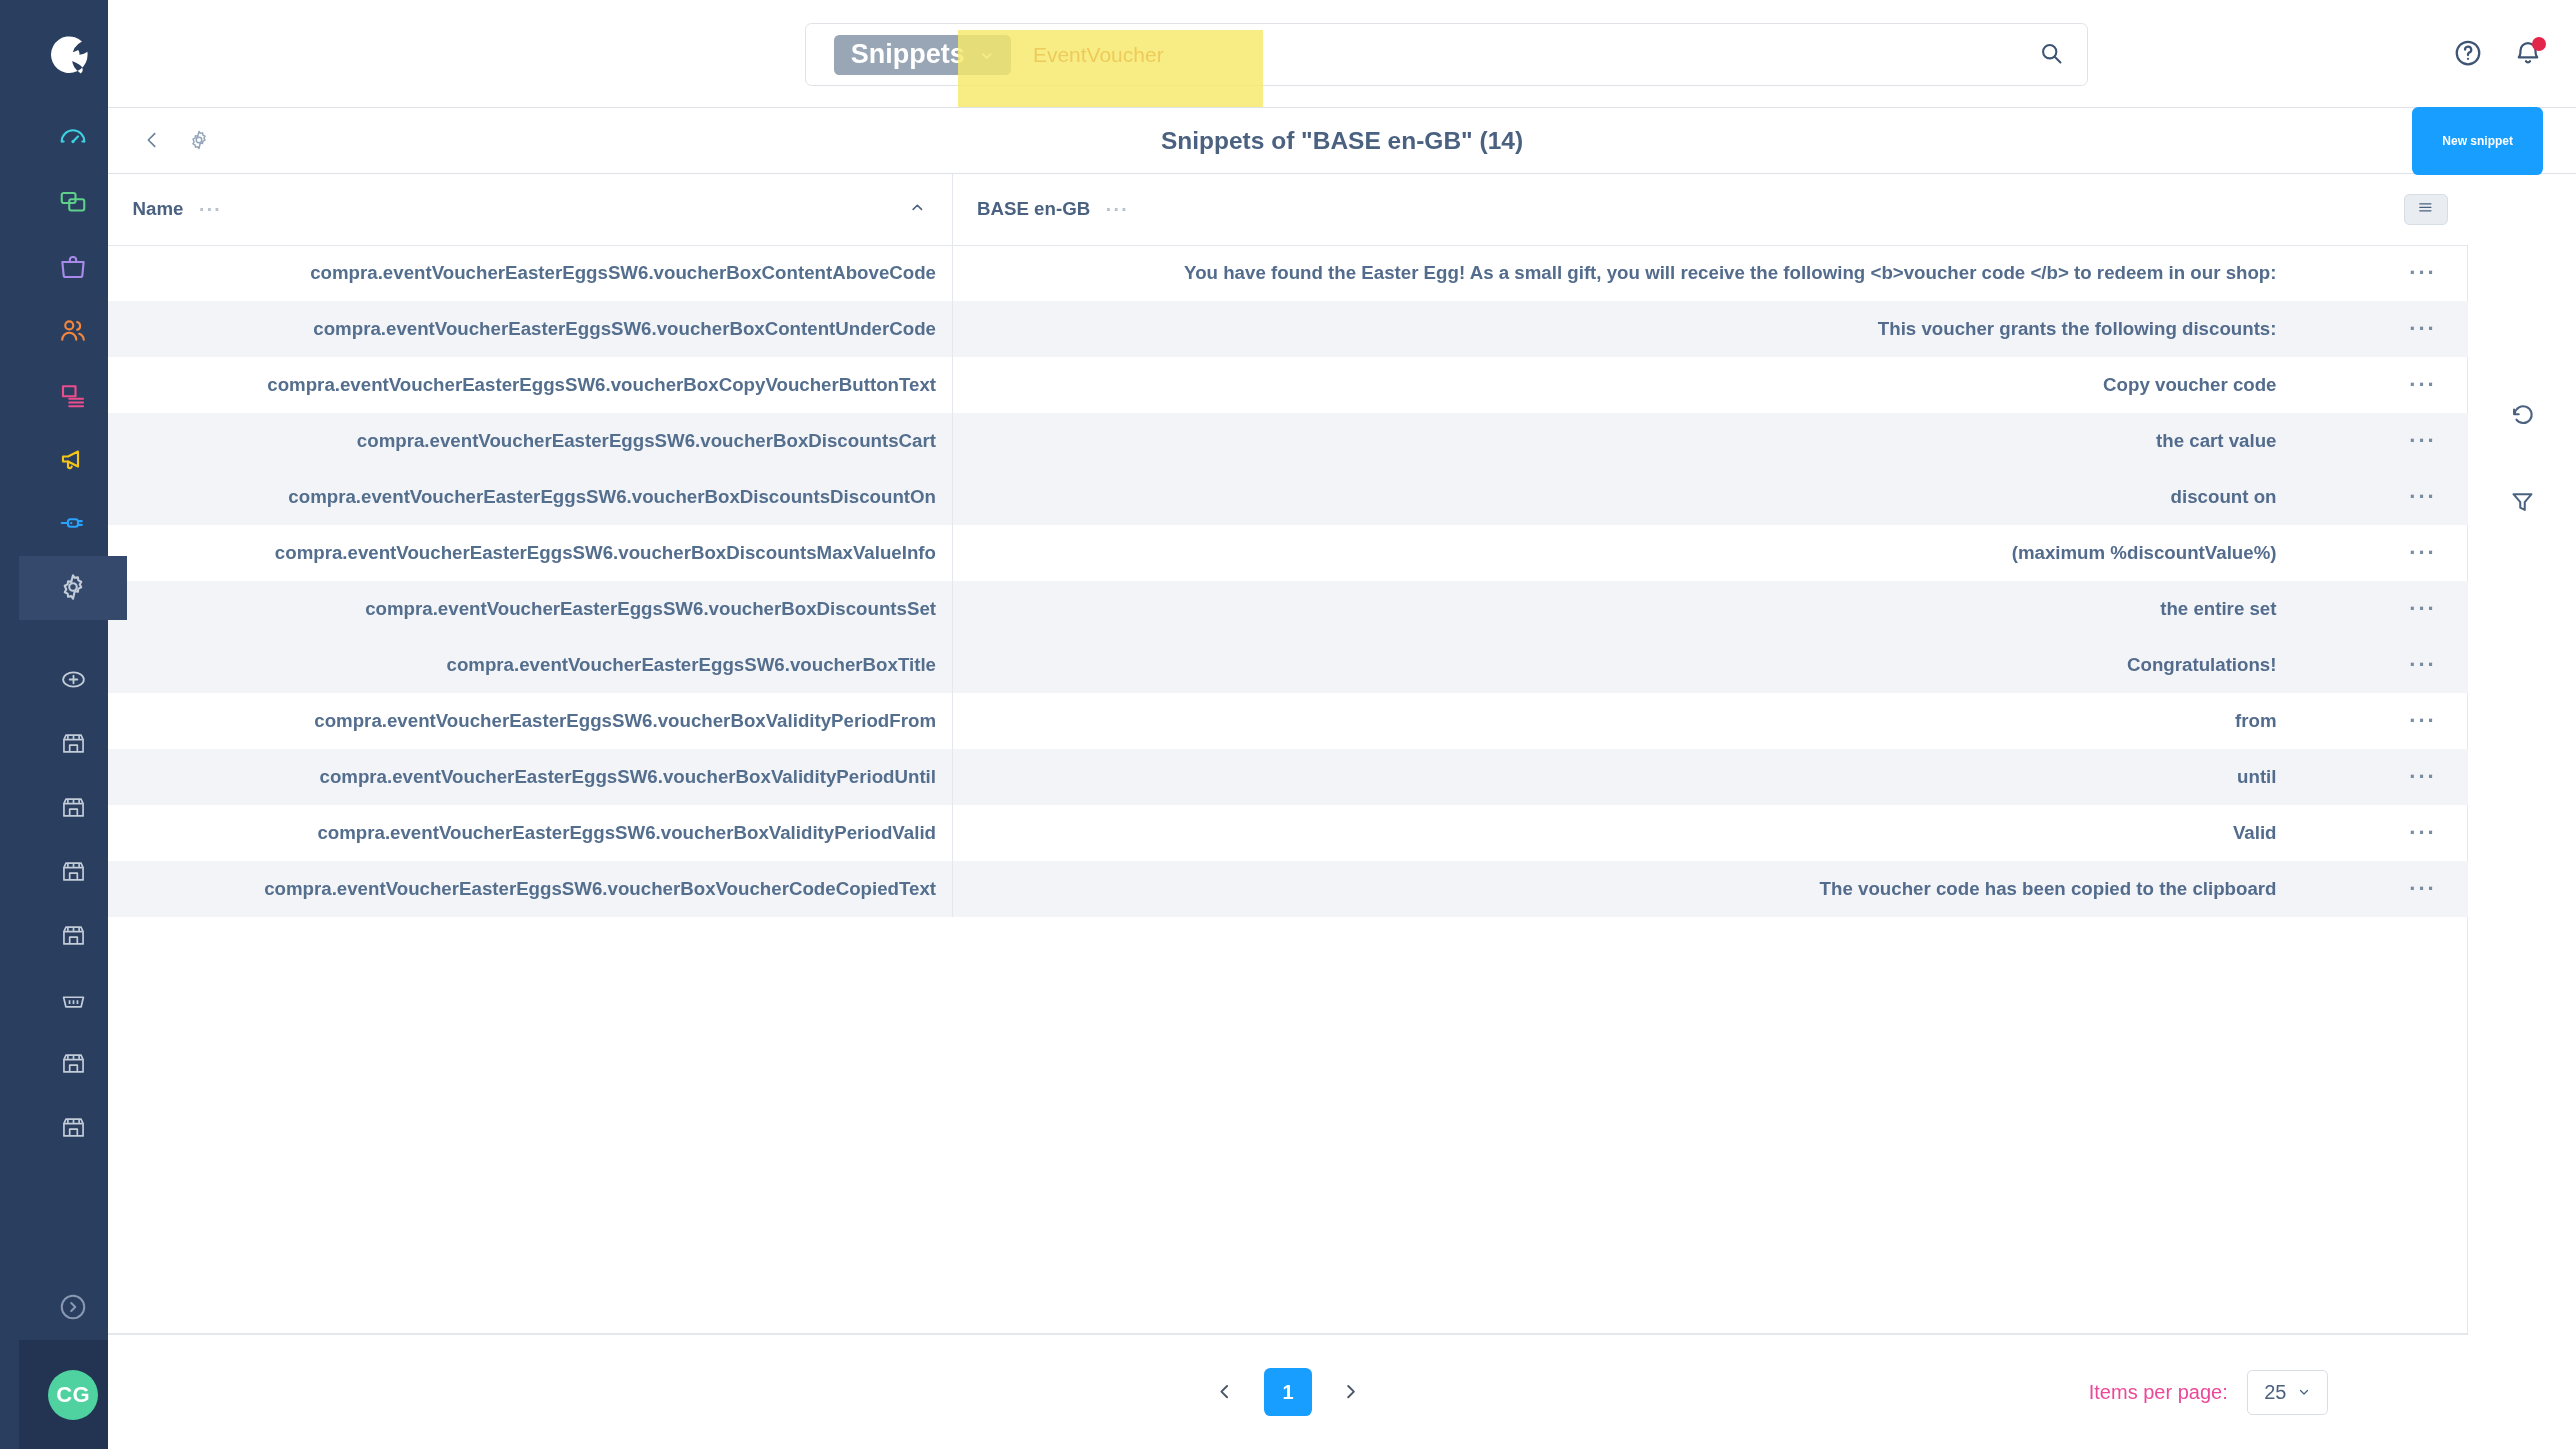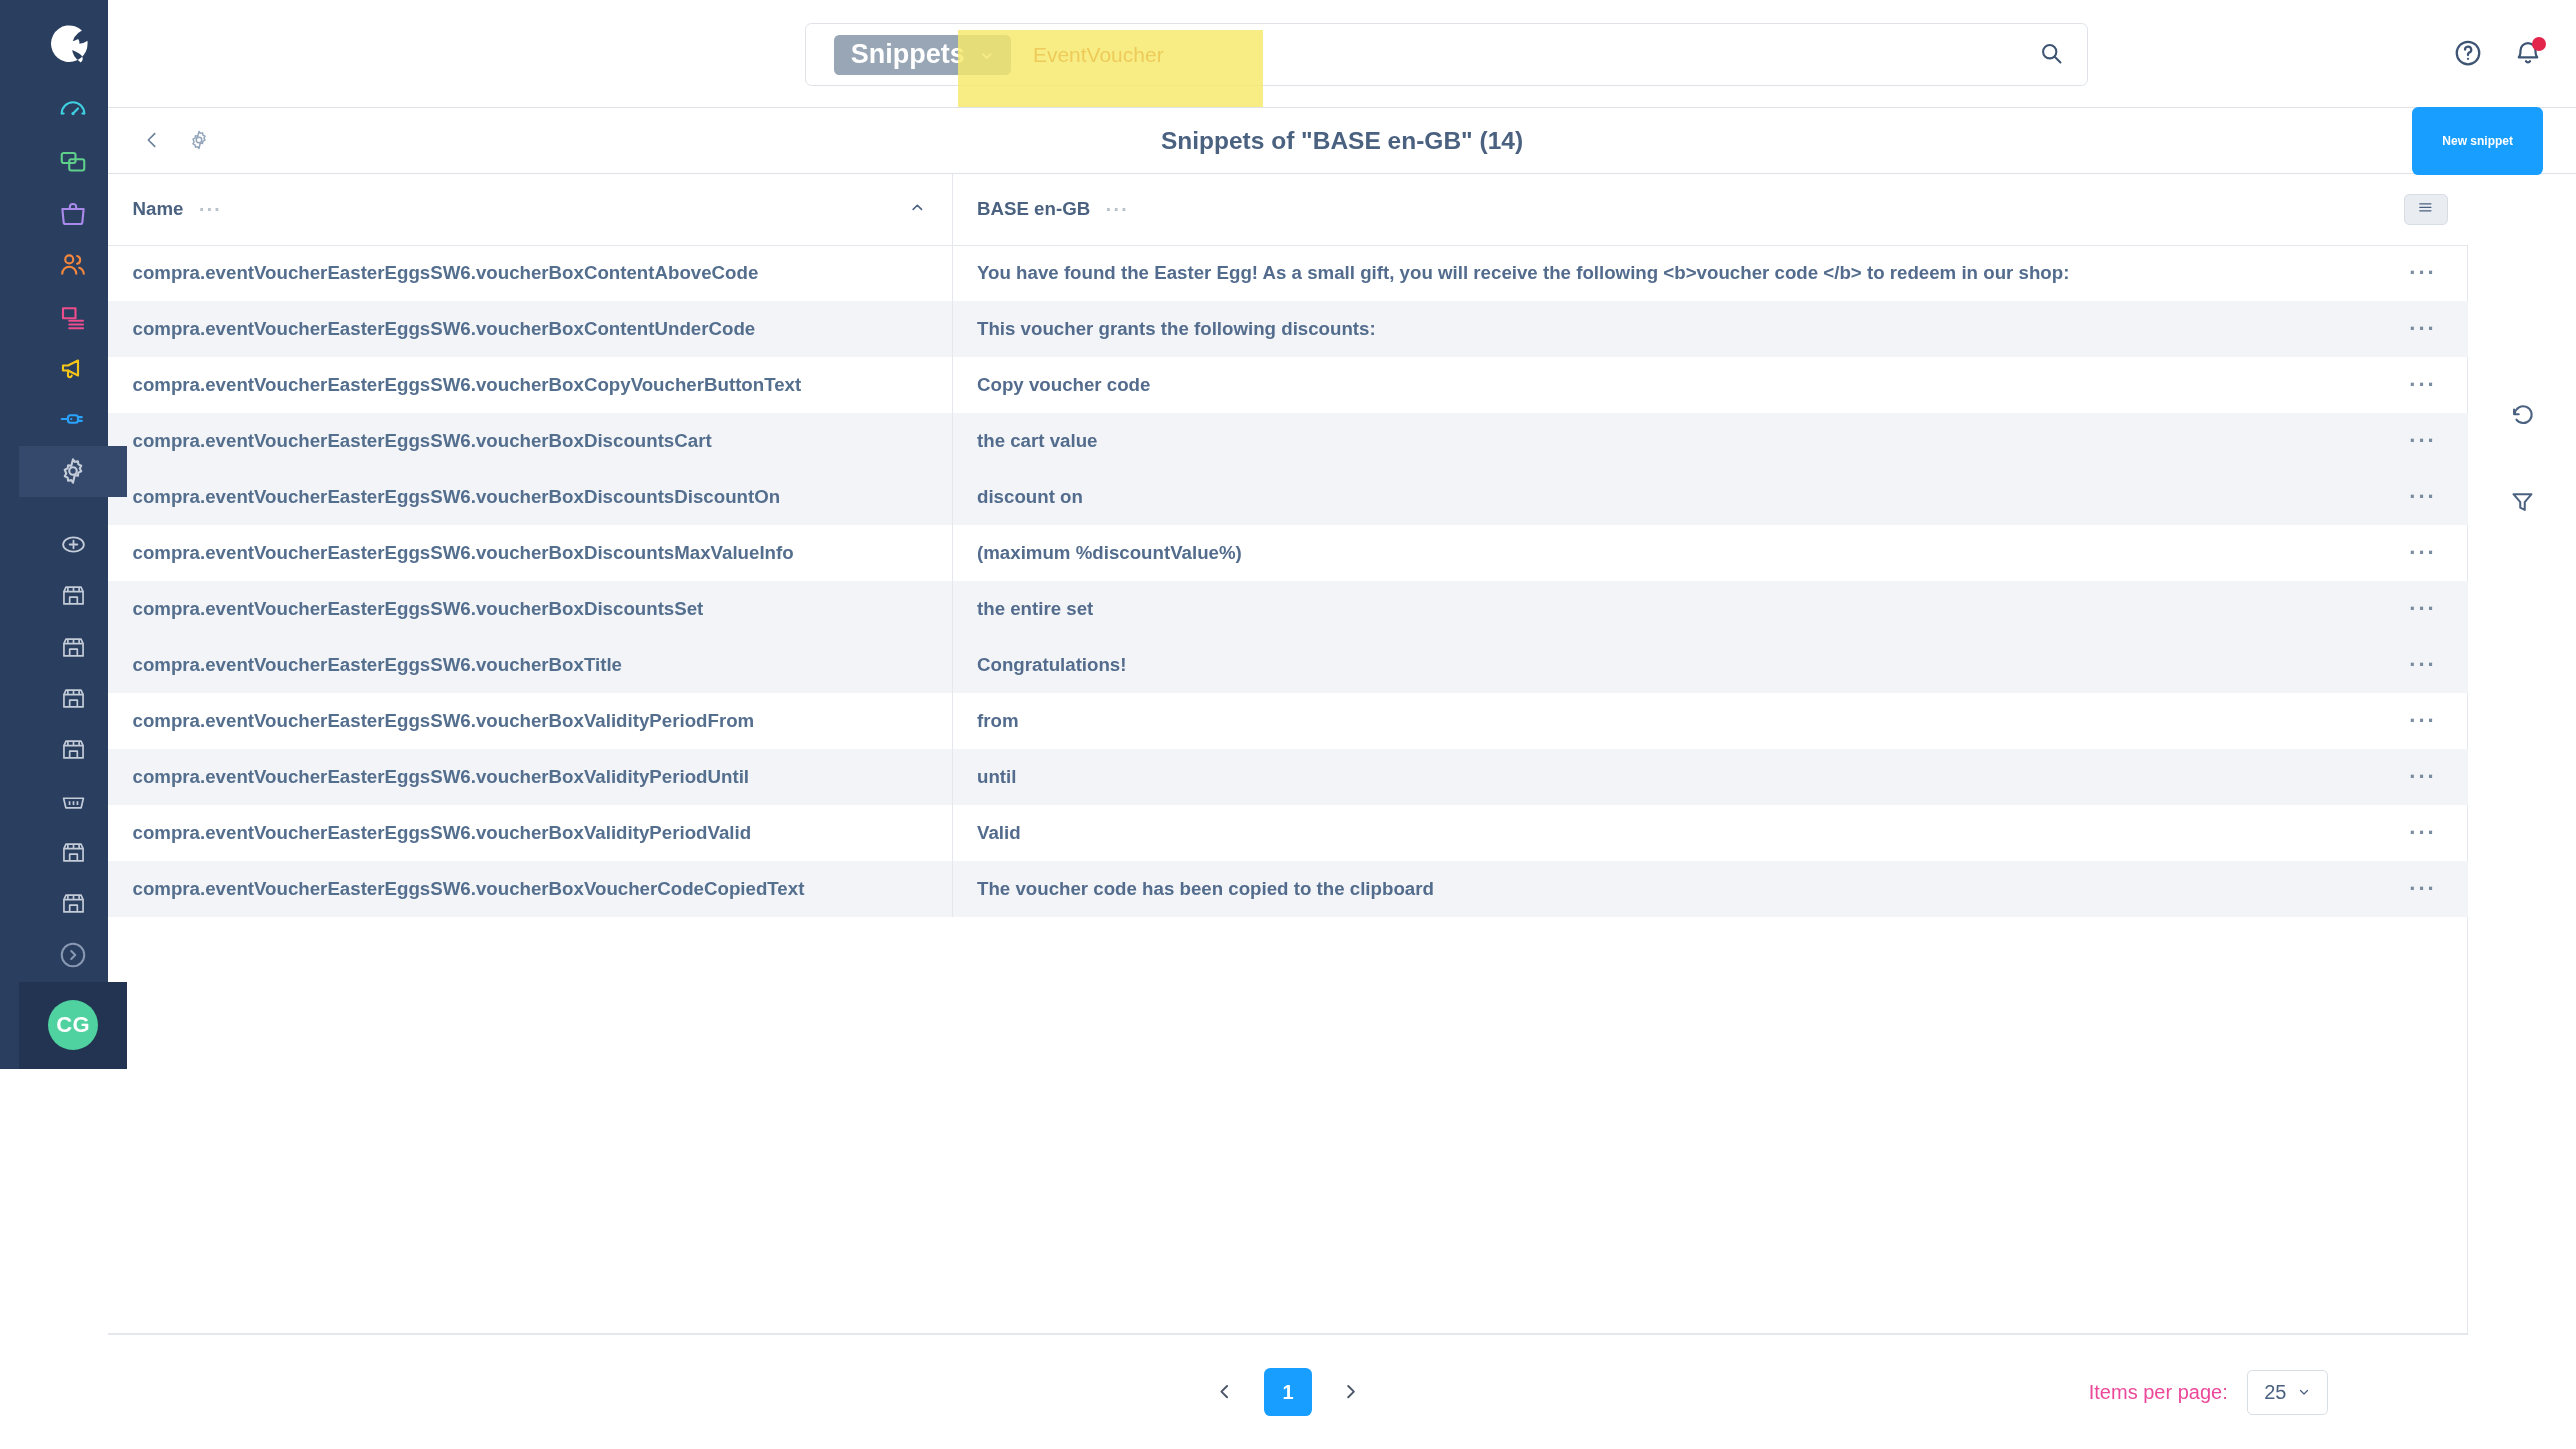--- a/index.html
+++ b/index.html
@@ -9,21 +9,21 @@
     font-family: "Liberation Sans", sans-serif;
     background: #ffffff;
     overflow: hidden;
   }
 
   
   .app { position: relative; width: 2576px; height: 1449px; display: flex; }
 
   
   .sidebar {
-    width: 108px; height: 1069px;
+    width: 108px; height: 1449px;
     background: #2a3f5f;
     display: flex; flex-direction: column; align-items: center;
     flex: 0 0 108px;
     position: relative;
     padding-left: 38px;
   }
   .sidebar-logo {
     height: 108px; width: 108px;
     display: flex; align-items: center; justify-content: center;
   }
@@ -136,21 +136,21 @@
     background: #fff;
     border: 1.3px solid #e4e7eb;
     border-top: none; border-left: none;
     flex: 1 1 auto;
     display: flex; flex-direction: column;
     min-height: 0;
     margin: 0 0 0 0;
   }
 
   table.grid { width: 100%; border-collapse: collapse; table-layout: fixed; }
-  table.grid th, table.grid td { text-align: left; vertical-align: middle; }
+  table.grid th, table.grid td { text-align: right; vertical-align: middle; }
   .col-name   { width: 844px; }
   .col-base   { width: 1340px; }
   .col-pad    { width: 77px; }
   .col-act    { width: 108px; }
 
   thead th {
     height: 71px;
     font-size: 18.7px; font-weight: bold; color: #4a6180;
     border-bottom: 1.3px solid #e4e7eb;
     padding: 0 0 0 24.5px;

